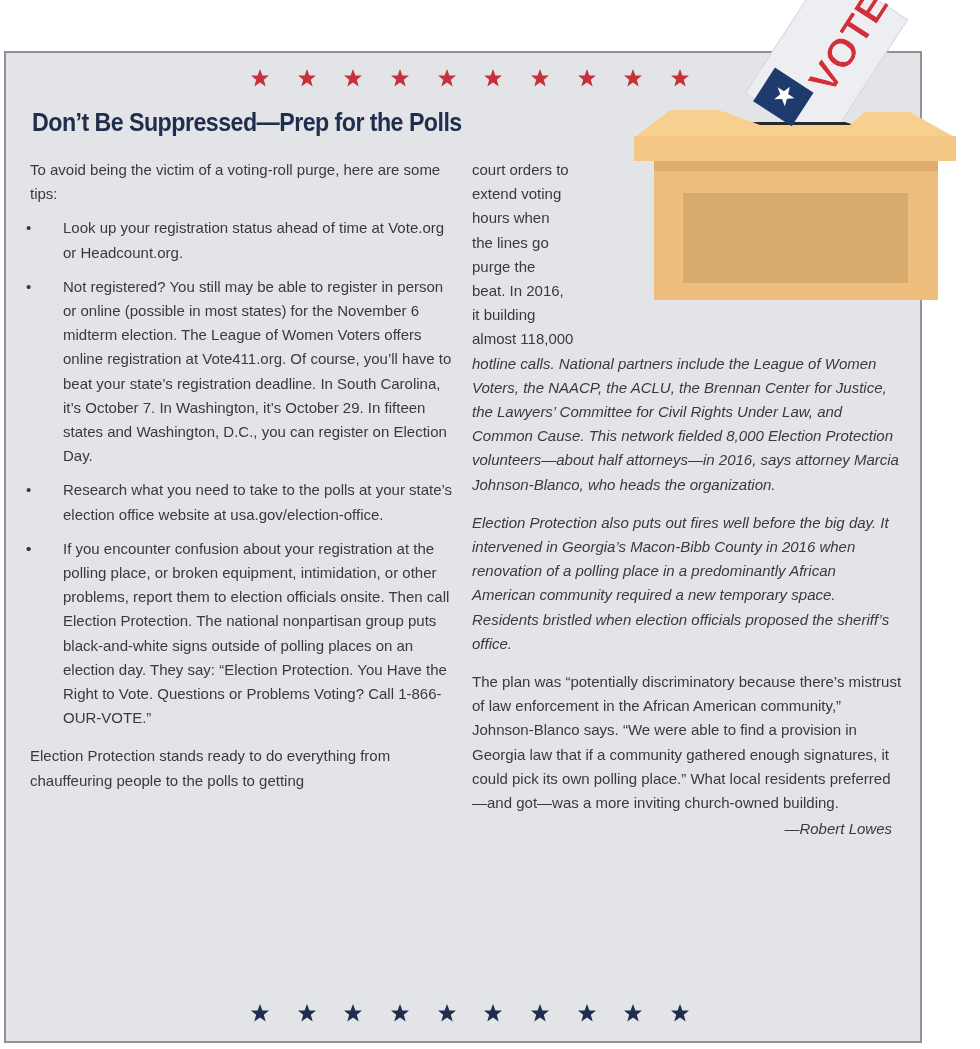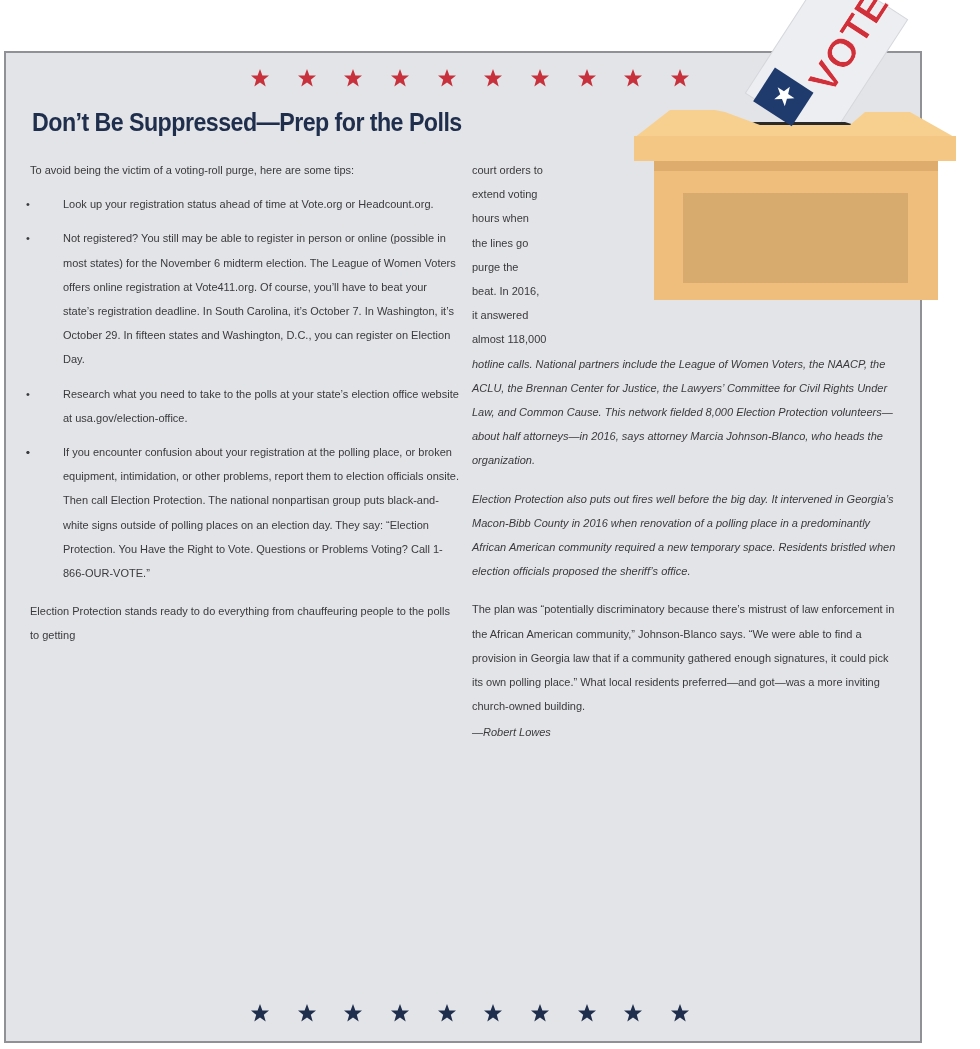--- a/index.html
+++ b/index.html
@@ -20,32 +20,32 @@
   .stars.top { top:65px; }
   .stars.bottom { top:1000px; }
   .star { width:20px; height:20px; display:block; }
   .headline {
     position:absolute; left:32px; top:108px; margin:0;
     font-family:"Liberation Sans", sans-serif; font-weight:bold;
     font-size:25px; letter-spacing:-0.6px; color:#1f2e4c;
     transform:scaleX(0.93); transform-origin:left center;
     white-space:nowrap;
   }
-  .col { position:absolute; font-size:11px; line-height:24.2px; color:#3a3a3c; }
+  .col { position:absolute; font-size:15px; line-height:24.2px; color:#3a3a3c; }
   .col p { margin:0; }
   .left { left:30px; top:158px; width:430px; }
   .intro { margin-bottom:10px !important; }
   ul.tips { list-style:none; margin:0; padding:0; }
   ul.tips li { position:relative; padding-left:33px; margin-bottom:10px; }
   ul.tips li .bullet { position:absolute; left:-4px; top:0; }
   .after { margin-top:14px !important; }
   .right { left:472px; top:158px; width:430px; }
   .right .narrow { width:140px; }
   .right .para { margin-bottom:14px !important;font-style:italic; }
-  .byline { text-align:left; font-style:italic; margin-top:2px !important; padding-right:10px; }
+  .byline { text-align:right; font-style:italic; margin-top:2px !important; padding-right:10px; }
   .ballot-art { position:absolute; left:620px; top:0; width:360px; height:300px; }
 </style>
 </head>
 <body>
 
 <div class="panel"></div>
 
 <div class="stars top">
   <svg class="star" viewBox="0 0 20 20">
       <polygon points="10,1 12.4,7.4 19,7.6 13.8,11.8 15.7,18.4 10,14.5 4.3,18.4 6.2,11.8 1,7.6 7.6,7.4" fill="#c8313b"></polygon>
@@ -117,21 +117,21 @@
 </div>
 
 <div class="col right">
   <div class="narrow">
     <p>court orders to</p>
     <p>extend voting</p>
     <p>hours when</p>
     <p>the lines go</p>
     <p>purge the</p>
     <p>beat. In 2016,</p>
-    <p>it answered</p>
+    <p>it building</p>
     <p>almost 118,000</p>
   </div>
   <p class="para">hotline calls. National partners include the League of Women Voters, the NAACP, the ACLU, the Brennan Center for Justice, the Lawyers’ Committee for Civil Rights Under Law, and Common Cause. This network fielded 8,000 Election Protection volunteers—about half attorneys—in 2016, says attorney Marcia Johnson-Blanco, who heads the organization.</p>
   <p class="para">Election Protection also puts out fires well before the big day. It intervened in Georgia’s Macon-Bibb County in 2016 when renovation of a polling place in a predominantly African American community required a new temporary space. Residents bristled when election officials proposed the sheriff’s office.</p>
   <p>The plan was “potentially discriminatory because there’s mistrust of law enforcement in the African American community,” Johnson-Blanco says. “We were able to find a provision in Georgia law that if a community gathered enough signatures, it could pick its own polling place.” What local residents preferred—and got—was a more inviting church-owned building.</p>
   <p class="byline">—Robert Lowes</p>
 </div>
 
 <div class="stars bottom">
   <svg class="star" viewBox="0 0 20 20">

